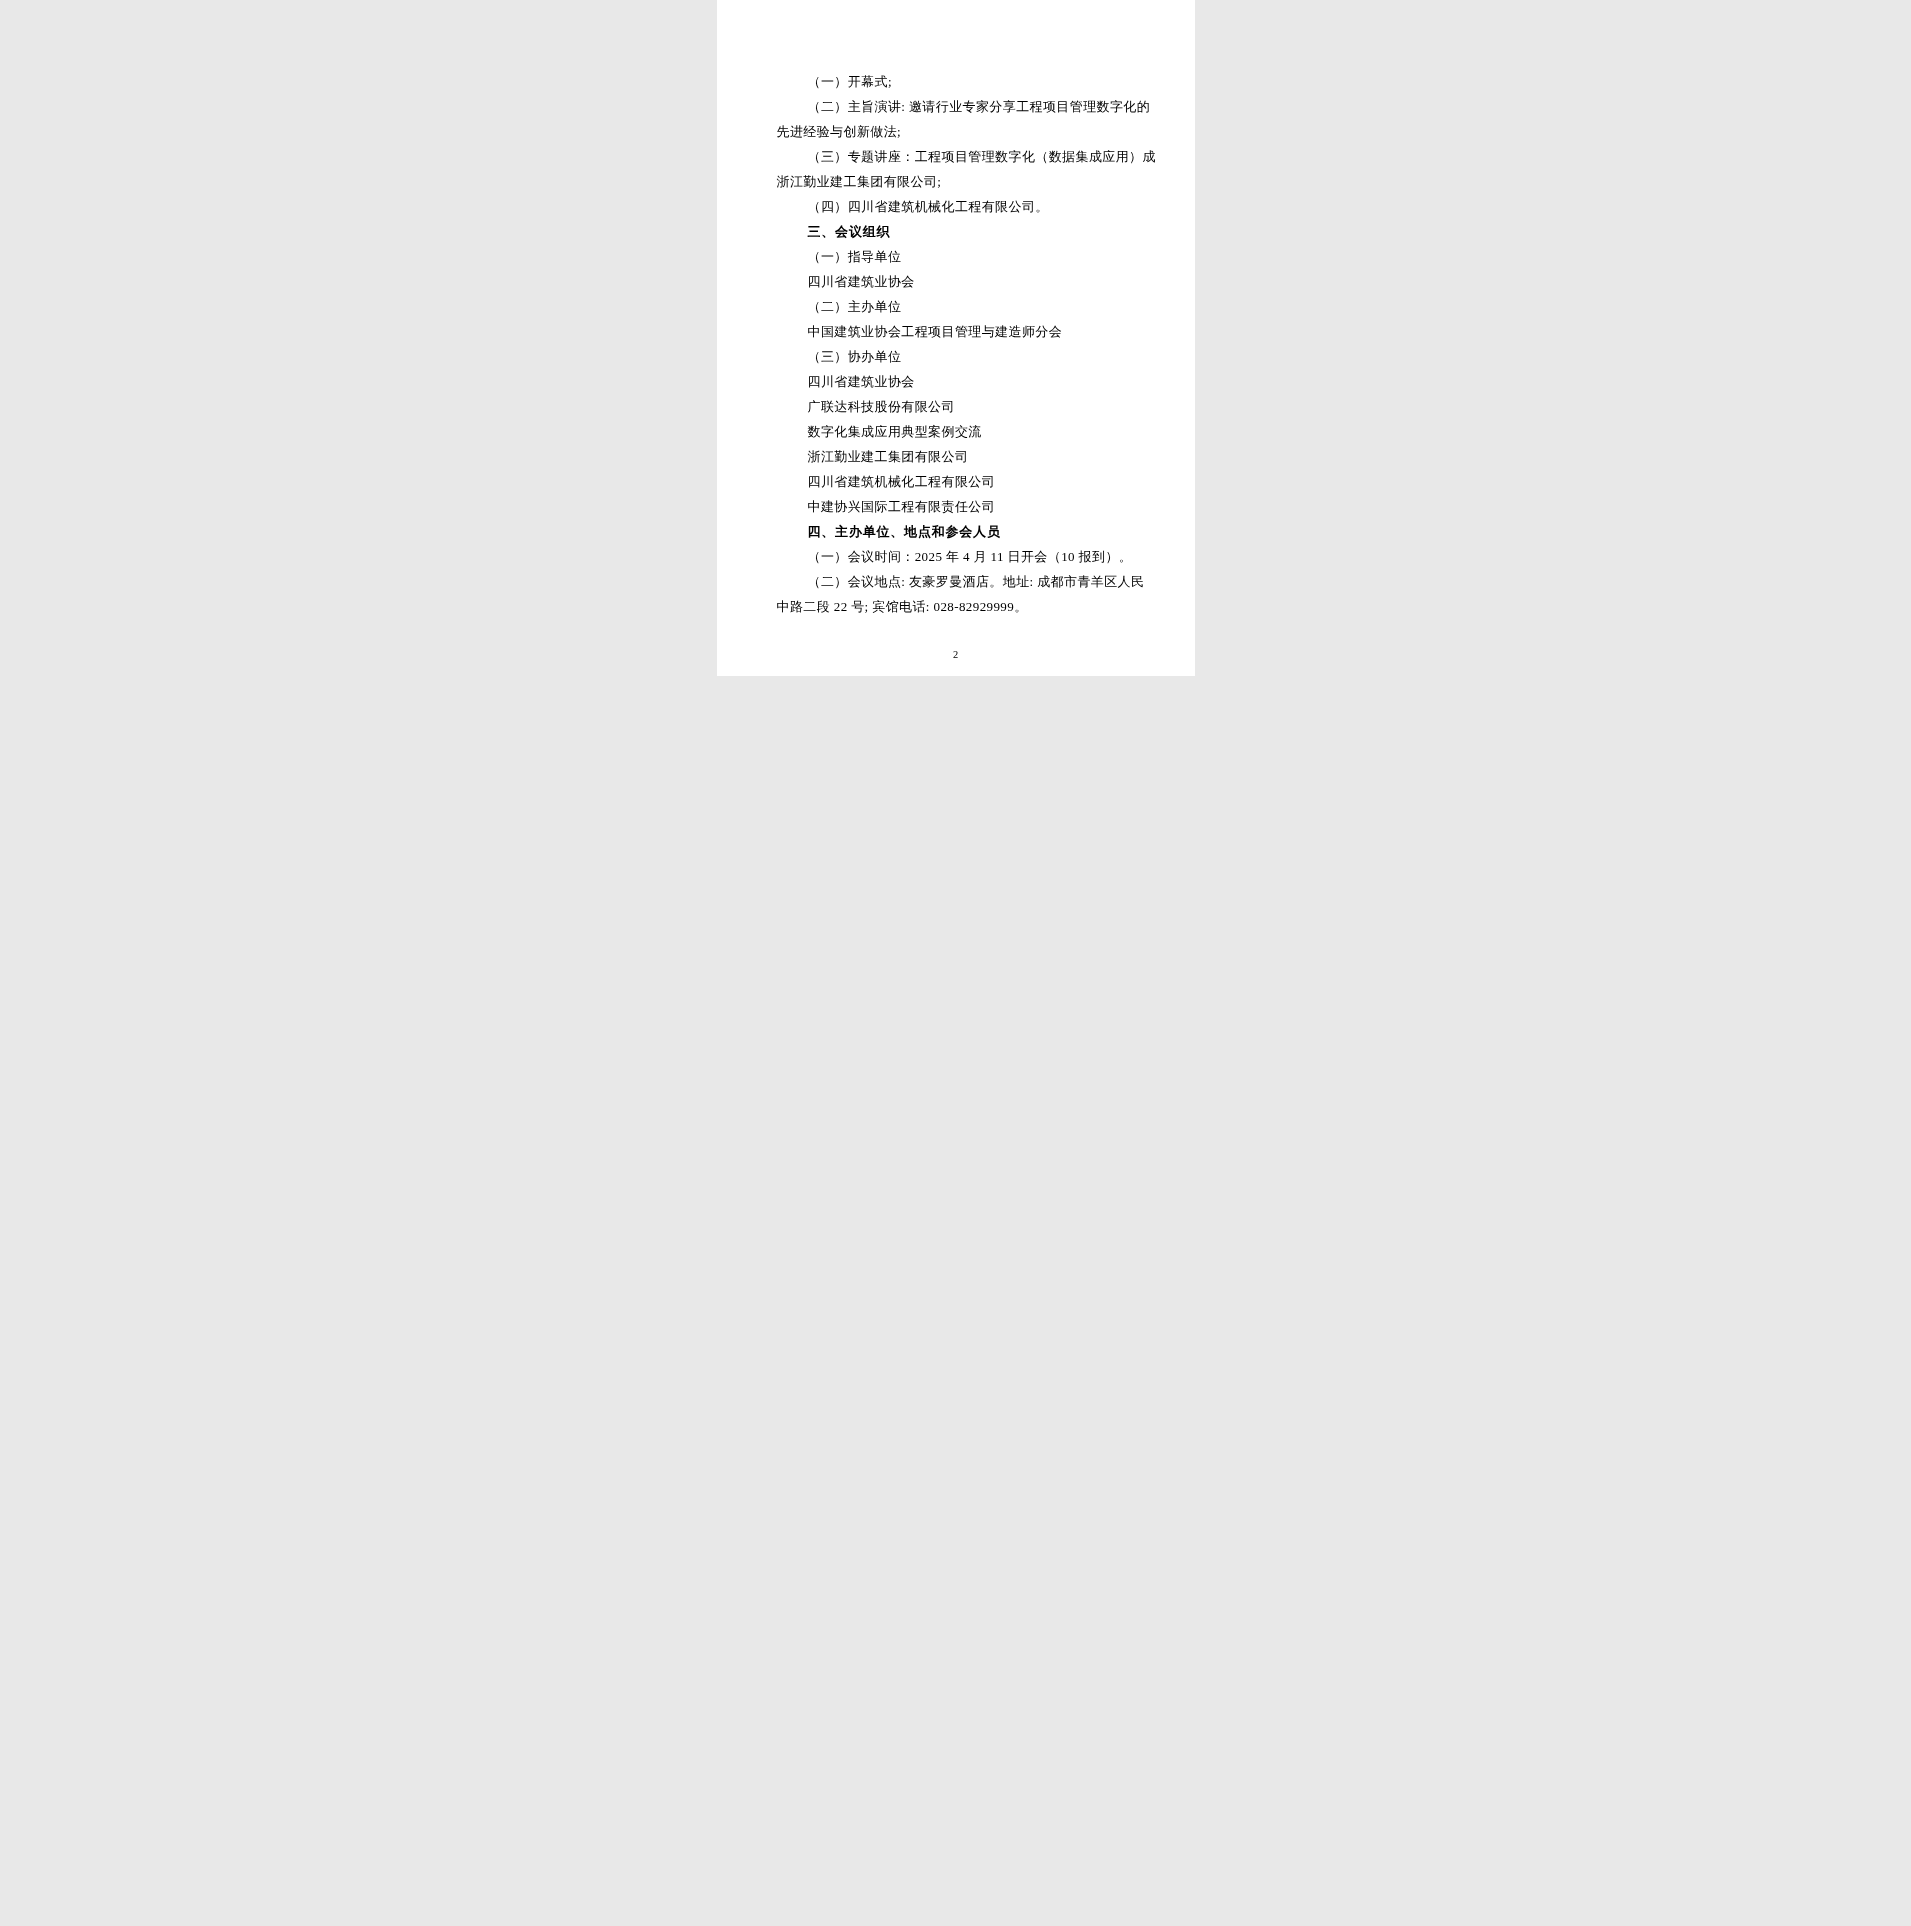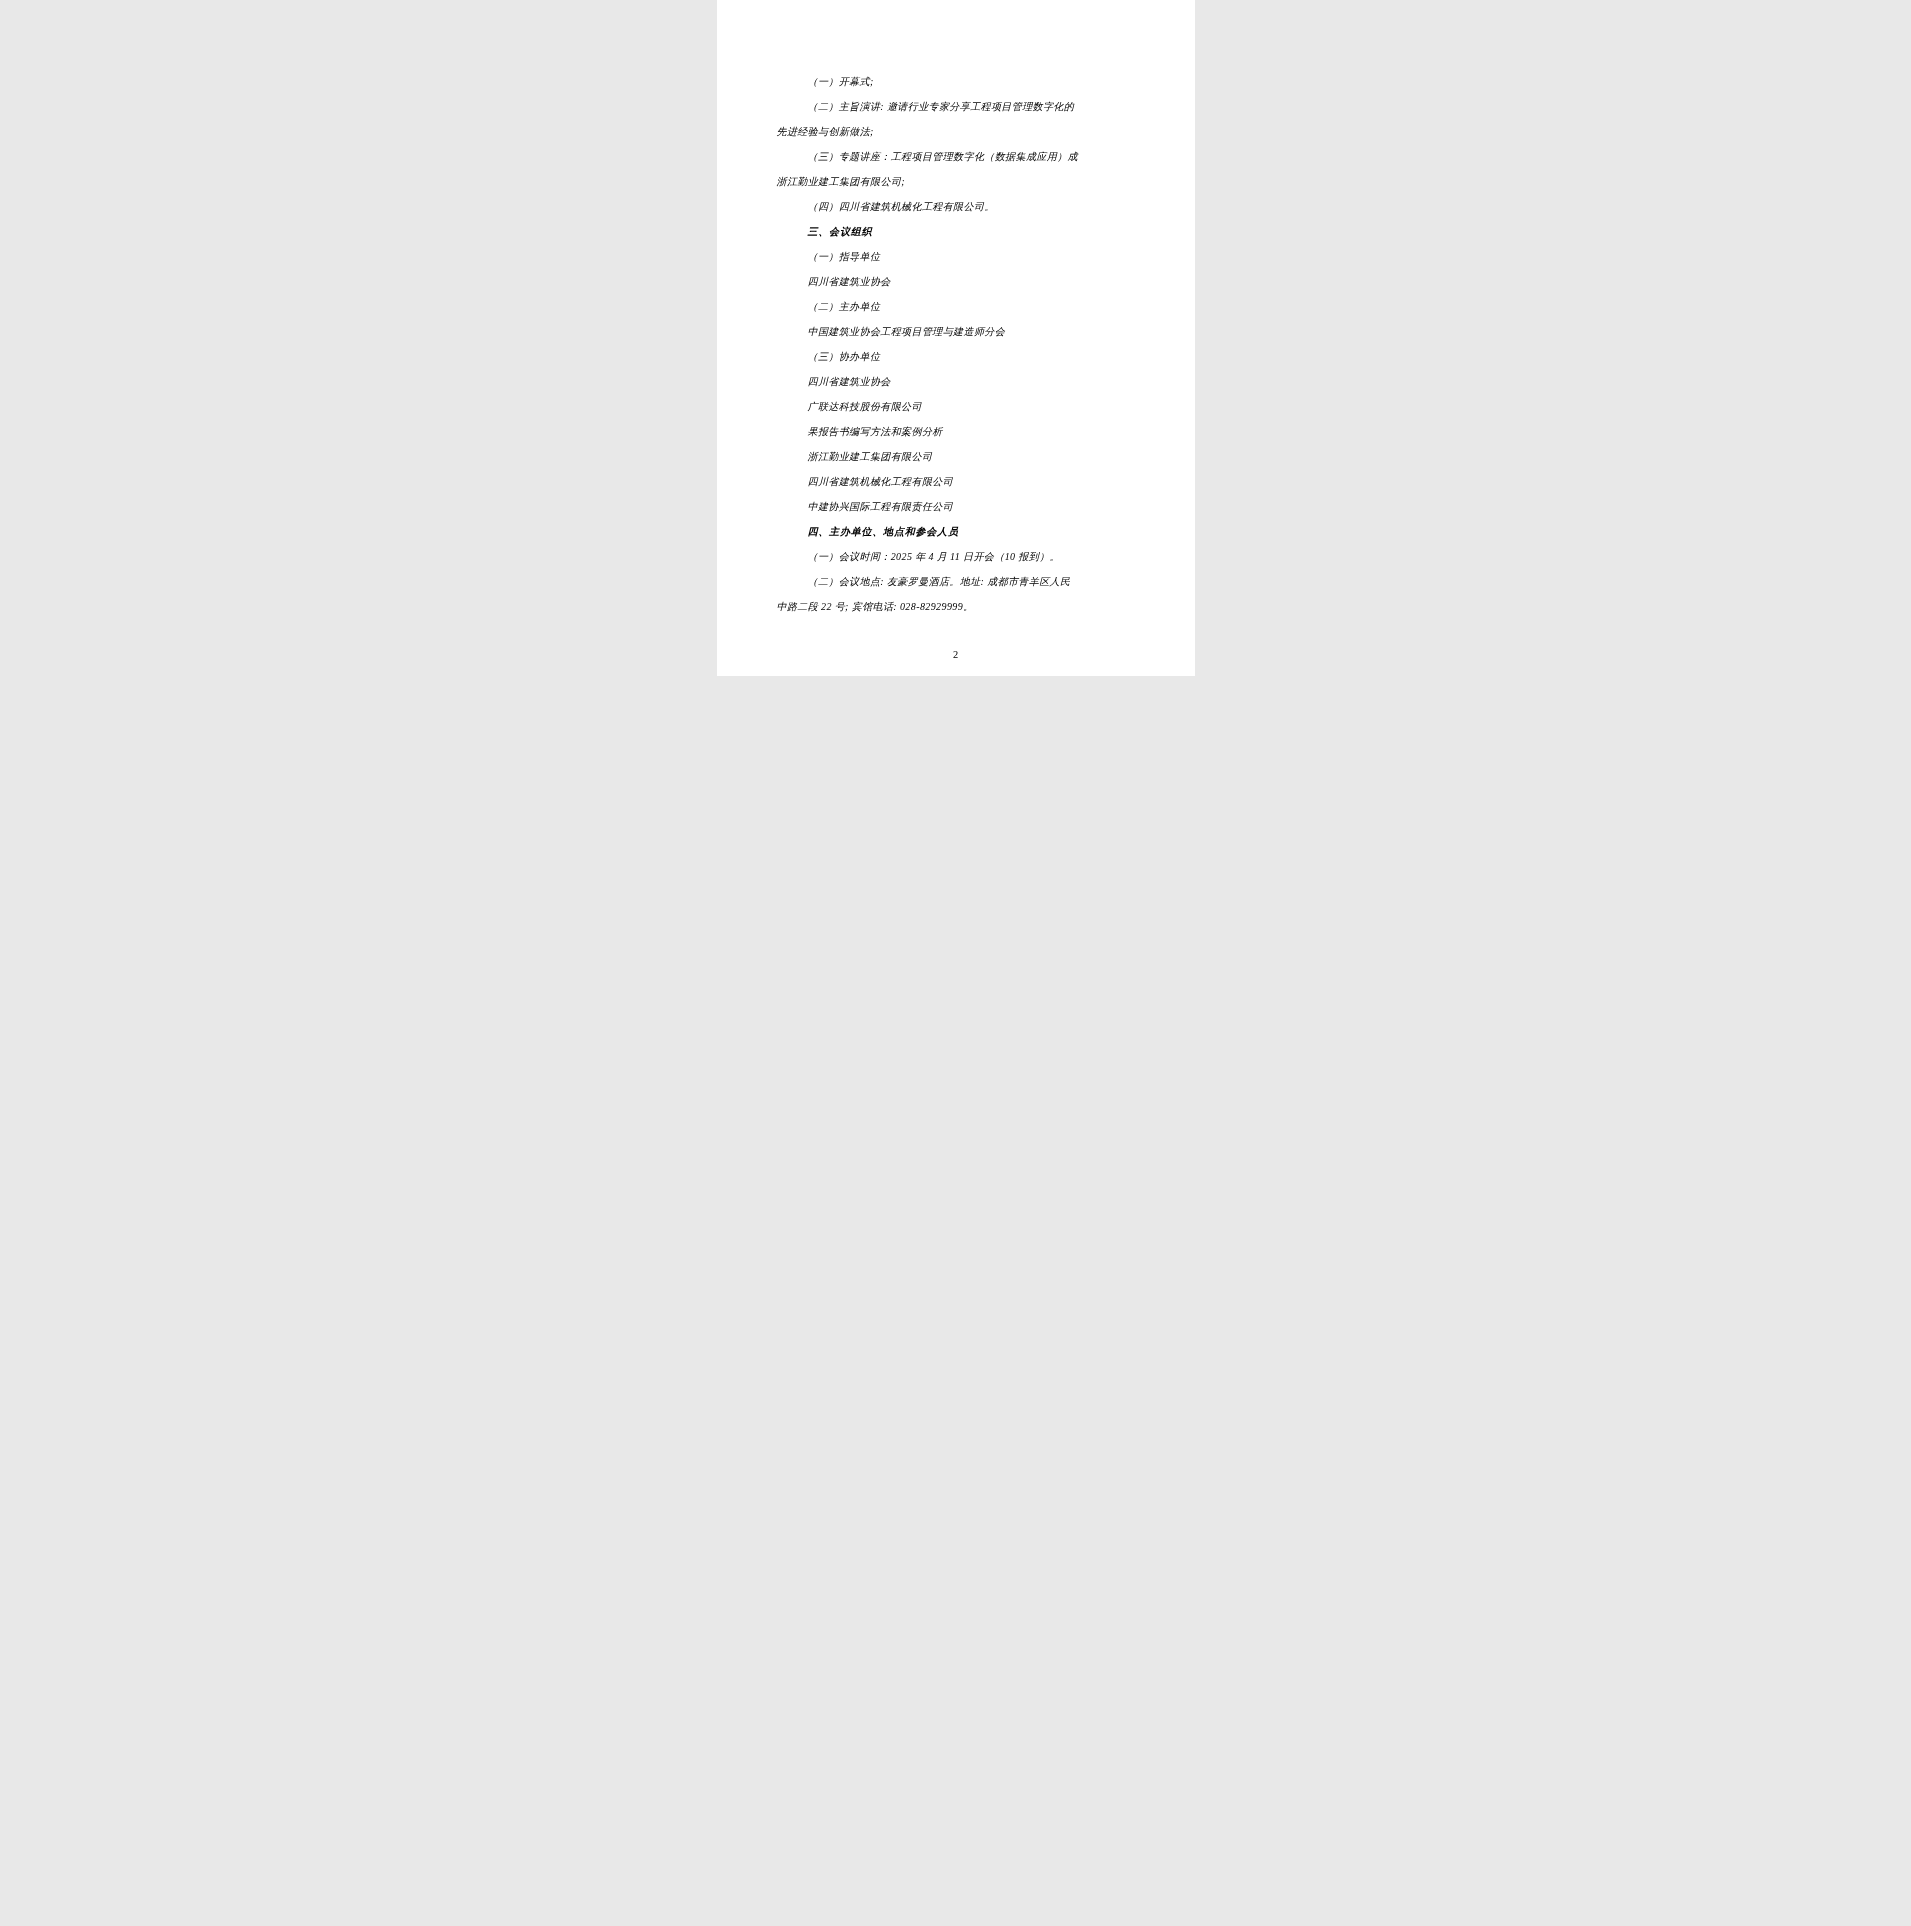--- a/index.html
+++ b/index.html
@@ -17,27 +17,26 @@
     font-family: "Liberation Serif", "DejaVu Serif", serif;
     color: #000000;
   }
   .doc-body {
     position: absolute;
     top: 69px;
     left: 60px;
     width: 357px;
   }
   .line {
-    font-size: 10px;
+    font-size: 13px;
     line-height: 25px;
     height: 25px;
     white-space: nowrap;
     letter-spacing: 0.4px;
     color: #000000;
-    font-style: italic;
   }
   .line.indent {
     text-indent: 31px;
   }
   .line.bold {
     font-weight: 700;
     font-family: "Liberation Sans", "DejaVu Sans", sans-serif;
     letter-spacing: 0.8px;
   }
   .page-number {
@@ -63,21 +62,21 @@
       <div class="line">浙江勤业建工集团有限公司;</div>
       <div class="line indent">（四）四川省建筑机械化工程有限公司。</div>
       <div class="line indent bold">三、会议组织</div>
       <div class="line indent">（一）指导单位</div>
       <div class="line indent">四川省建筑业协会</div>
       <div class="line indent">（二）主办单位</div>
       <div class="line indent">中国建筑业协会工程项目管理与建造师分会</div>
       <div class="line indent">（三）协办单位</div>
       <div class="line indent">四川省建筑业协会</div>
       <div class="line indent">广联达科技股份有限公司</div>
-      <div class="line indent">果报告书编写方法和案例分析</div>
+      <div class="line indent">数字化集成应用典型案例交流</div>
       <div class="line indent">浙江勤业建工集团有限公司</div>
       <div class="line indent">四川省建筑机械化工程有限公司</div>
       <div class="line indent">中建协兴国际工程有限责任公司</div>
       <div class="line indent bold">四、主办单位、地点和参会人员</div>
       <div class="line indent">（一）会议时间：2025 年 4 月 11 日开会（10 报到）。</div>
       <div class="line indent">（二）会议地点: 友豪罗曼酒店。地址: 成都市青羊区人民</div>
       <div class="line">中路二段 22 号; 宾馆电话: 028-82929999。</div>
     </div>
   <div class="page-number">2</div>
 </div>

